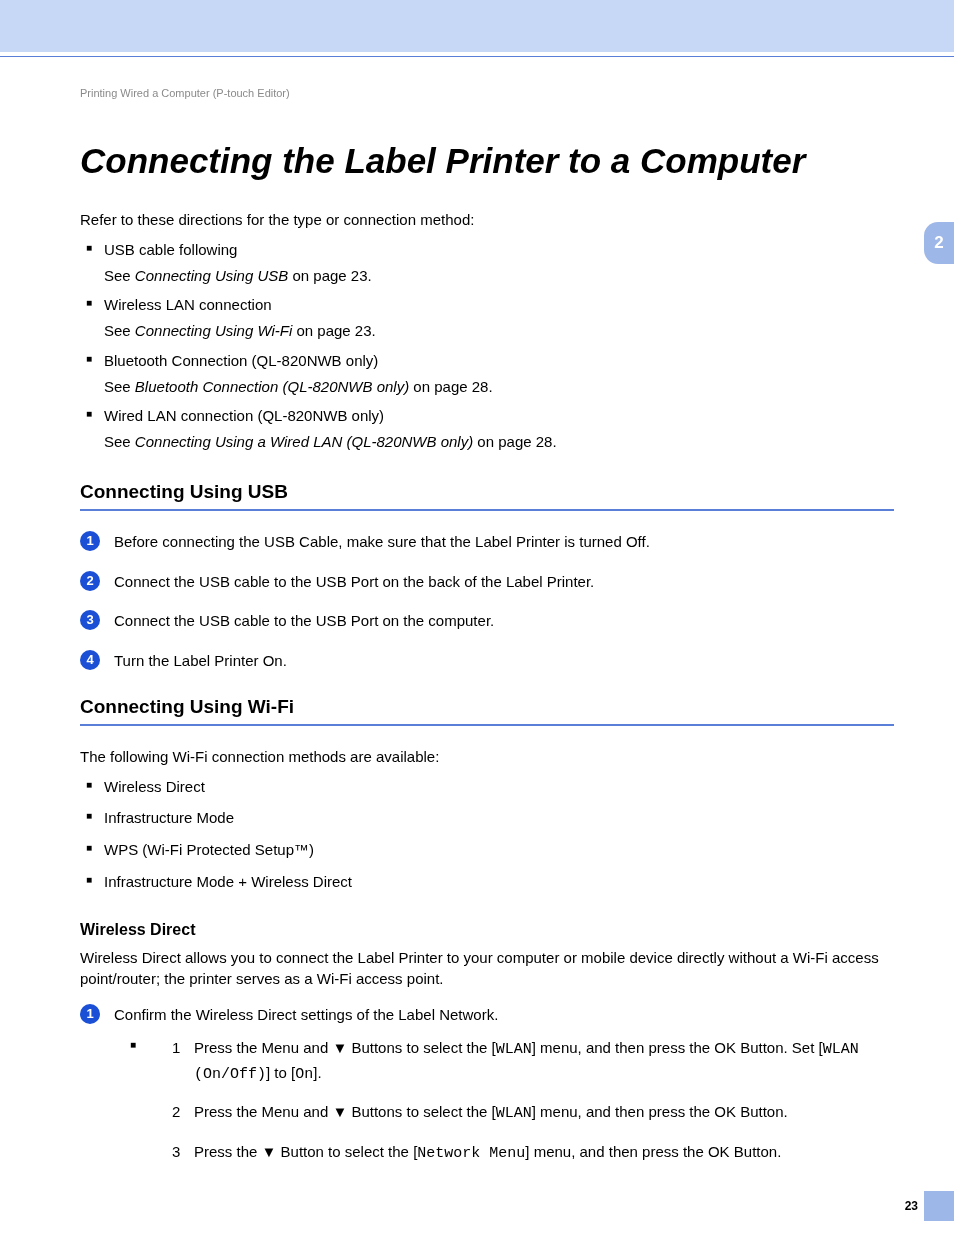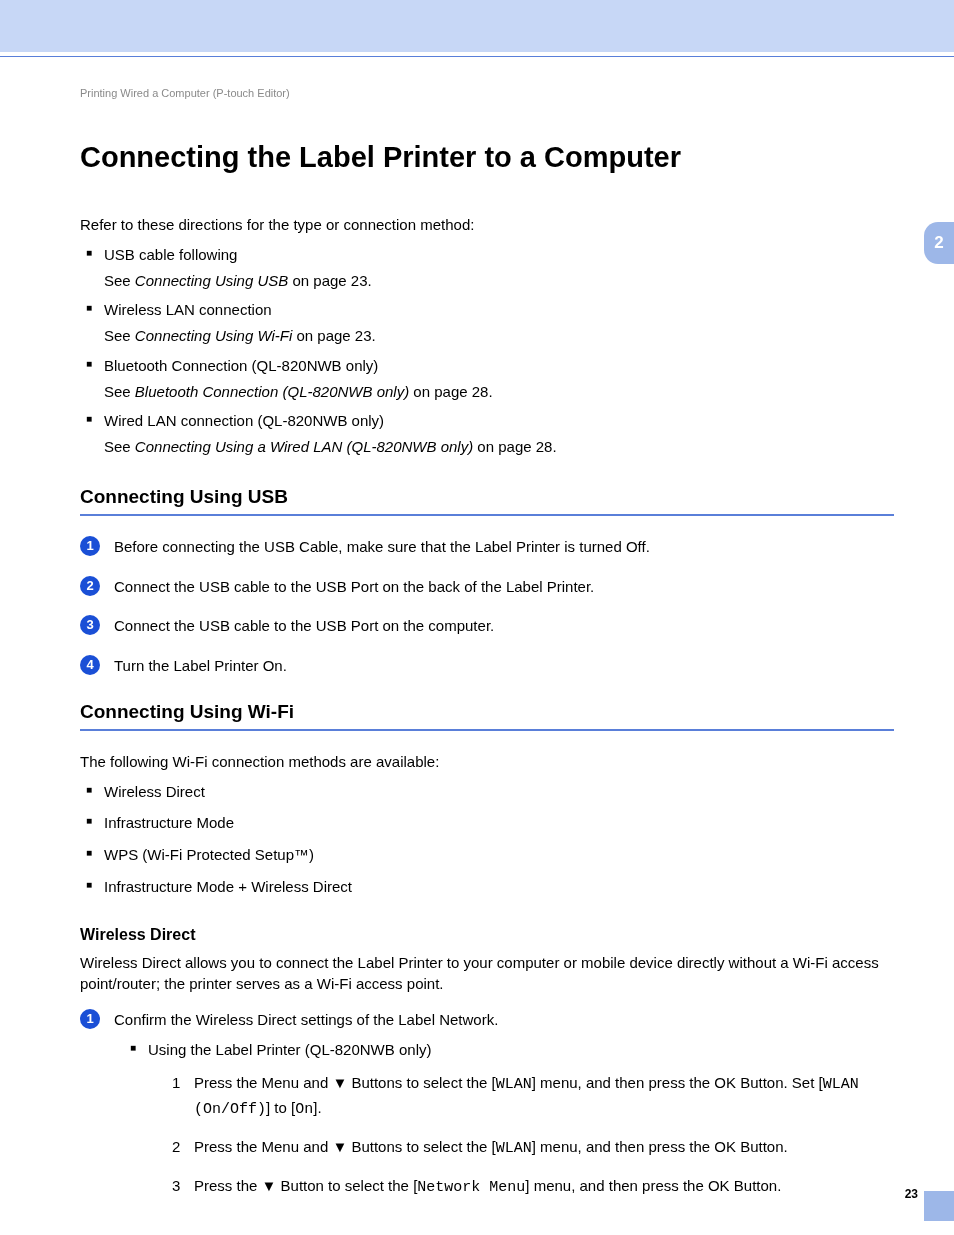--- a/index.html
+++ b/index.html
@@ -1,21 +1,21 @@
 <!DOCTYPE html>
 <html><head>
 <meta charset="utf-8">
 <style>
   * { box-sizing: border-box; margin: 0; padding: 0; }
   html, body { width: 954px; height: 1235px; background: #fff; font-family: Arial, Helvetica, sans-serif; color: #000; }
   .top-band { width: 100%; height: 52px; background: #c7d7f6; }
   .top-rule { width: 100%; height: 1px; background: #5a7fd9; margin-top: 4px; }
   .page-body { position: relative; padding: 30px 60px 0 80px; }
   .running-head { font-size: 11px; color: #8a8a8a; margin-bottom: 42px; }
-  .h1 { font-size: 29px; font-weight: bold; margin-bottom: 40px; }
+  .h1 { font-size: 35px; font-weight: bold; margin-bottom: 28px; font-style: italic; }
   .p { font-size: 15px; line-height: 1.45; margin-bottom: 8px; }
   .sq-list { list-style: none; padding-left: 6px; margin-bottom: 28px; }
   .sq-list > li { position: relative; padding-left: 18px; font-size: 15px; line-height: 1.45; margin-bottom: 6px; }
   .sq-list > li::before { content: "■"; position: absolute; left: 0; top: 2px; font-size: 10px; color: #000; }
   .sq-list .sub { display: block; margin-top: 4px; margin-bottom: 8px; }
   .sq-list.tight > li { margin-bottom: 10px; }
   em.ref { font-style: italic; }
   .h2 { font-size: 19px; font-weight: bold; margin-top: 18px; margin-bottom: 6px; }
   .h2-rule { height: 2px; background: #5a7fd9; margin-bottom: 20px; }
   .num-steps { list-style: none; padding: 0; margin-bottom: 24px; }
@@ -24,21 +24,21 @@
   .h3 { font-size: 16px; font-weight: bold; margin-top: 18px; margin-bottom: 8px; }
   .inner-sq { list-style: none; padding-left: 16px; margin-top: 8px; }
   .inner-sq > li { position: relative; padding-left: 18px; font-size: 15px; line-height: 1.45; margin-bottom: 6px; }
   .inner-sq > li::before { content: "■"; position: absolute; left: 0; top: 2px; font-size: 10px; color: #000; }
   .num-sub { list-style: none; padding-left: 24px; margin-top: 10px; }
   .num-sub > li { position: relative; padding-left: 22px; font-size: 15px; line-height: 1.55; margin-bottom: 14px; }
   .num-sub > li .n { position: absolute; left: 0; top: 0; }
   code.mono { font-family: "Courier New", Courier, monospace; font-size: 15px; }
   .side-tab { position: absolute; right: 0; top: 222px; width: 30px; height: 42px; background: #9db7e8; border-top-left-radius: 14px; border-bottom-left-radius: 14px; color: #fff; font-size: 17px; font-weight: bold; text-align: center; line-height: 42px; }
   .page-num-box { position: absolute; right: 0; bottom: 0; width: 30px; height: 30px; background: #9db7e8; }
-  .page-num { position: absolute; right: 36px; bottom: 20px; font-size: 12px; font-weight: bold; color: #000; }
+  .page-num { position: absolute; right: 36px; bottom: 8px; font-size: 12px; font-weight: bold; color: #000; }
   .footer-area { position: absolute; bottom: 14px; left: 0; right: 0; height: 30px; }
 </style>
 </head>
 <body>
 
 <div class="top-band"></div>
 <div class="top-rule"></div>
 
 <div class="side-tab">2</div>
 
@@ -101,21 +101,20 @@
 
   <h3 class="h3">Wireless Direct</h3>
   <p class="p">Wireless Direct allows you to connect the Label Printer to your computer or mobile device directly without a Wi-Fi access point/router; the printer serves as a Wi-Fi access point.</p>
 
   <ol class="num-steps" style="margin-top:14px;">
     <li>
       <span class="circ">1</span>
       <span>Confirm the Wireless Direct settings of the Label Network.</span>
       <ul class="inner-sq">
         <li>
-          <span>Using the Label Printer (QL-820NWB only)</span>
           <ol class="num-sub">
             <li><span class="n">1</span>
               <span>Press the Menu and ▼ Buttons to select the [</span><code class="mono">WLAN</code><span>] menu, and then press the OK Button. Set [</span><code class="mono">WLAN (On/Off)</code><span>] to [</span><code class="mono">On</code><span>].</span>
             </li>
             <li><span class="n">2</span>
               <span>Press the Menu and ▼ Buttons to select the [</span><code class="mono">WLAN</code><span>] menu, and then press the OK Button.</span>
             </li>
             <li><span class="n">3</span>
               <span>Press the ▼ Button to select the [</span><code class="mono">Network Menu</code><span>] menu, and then press the OK Button.</span>
             </li>

